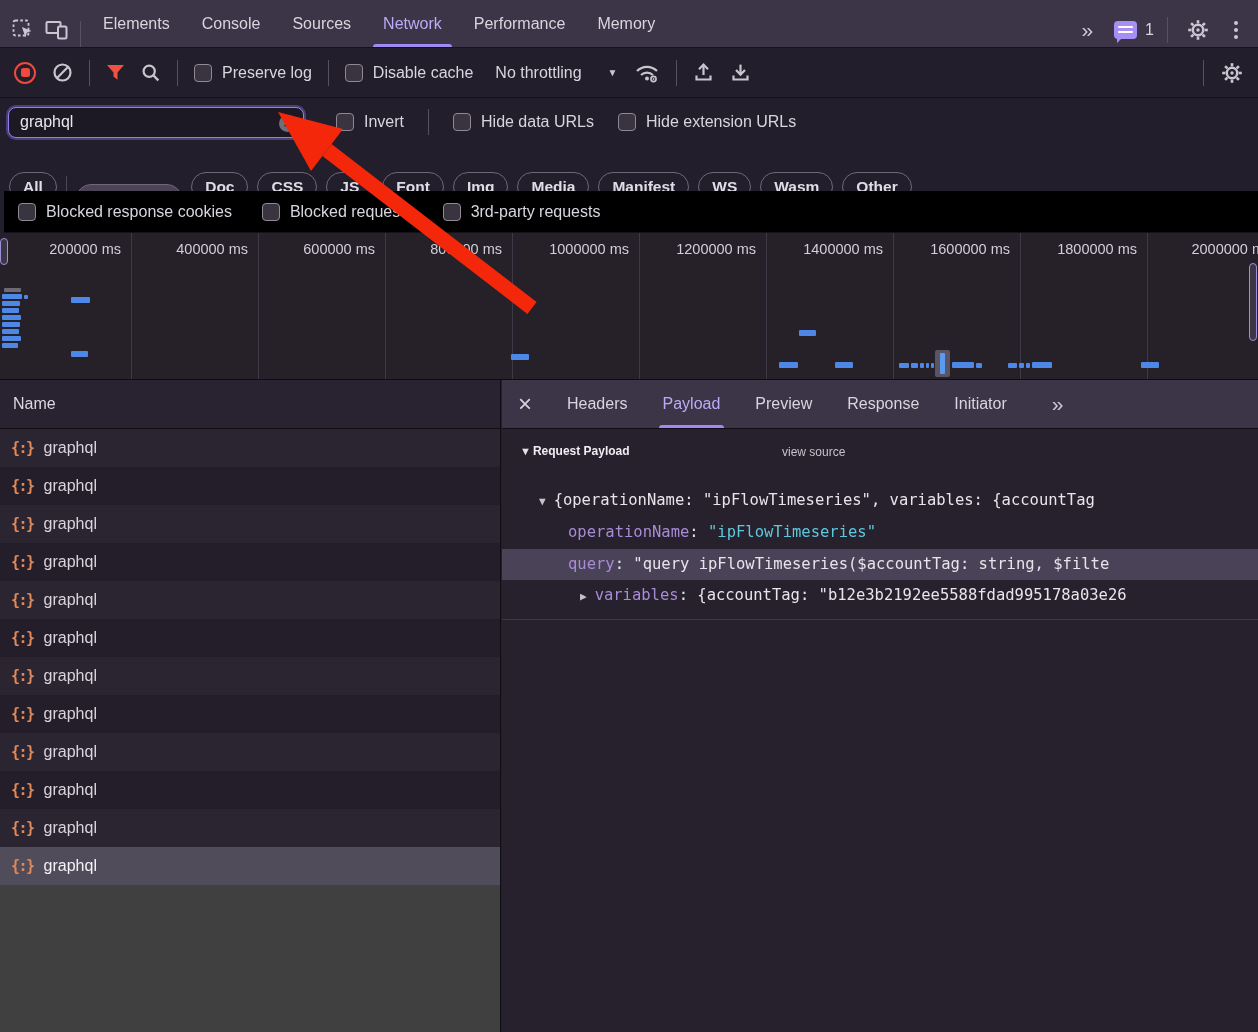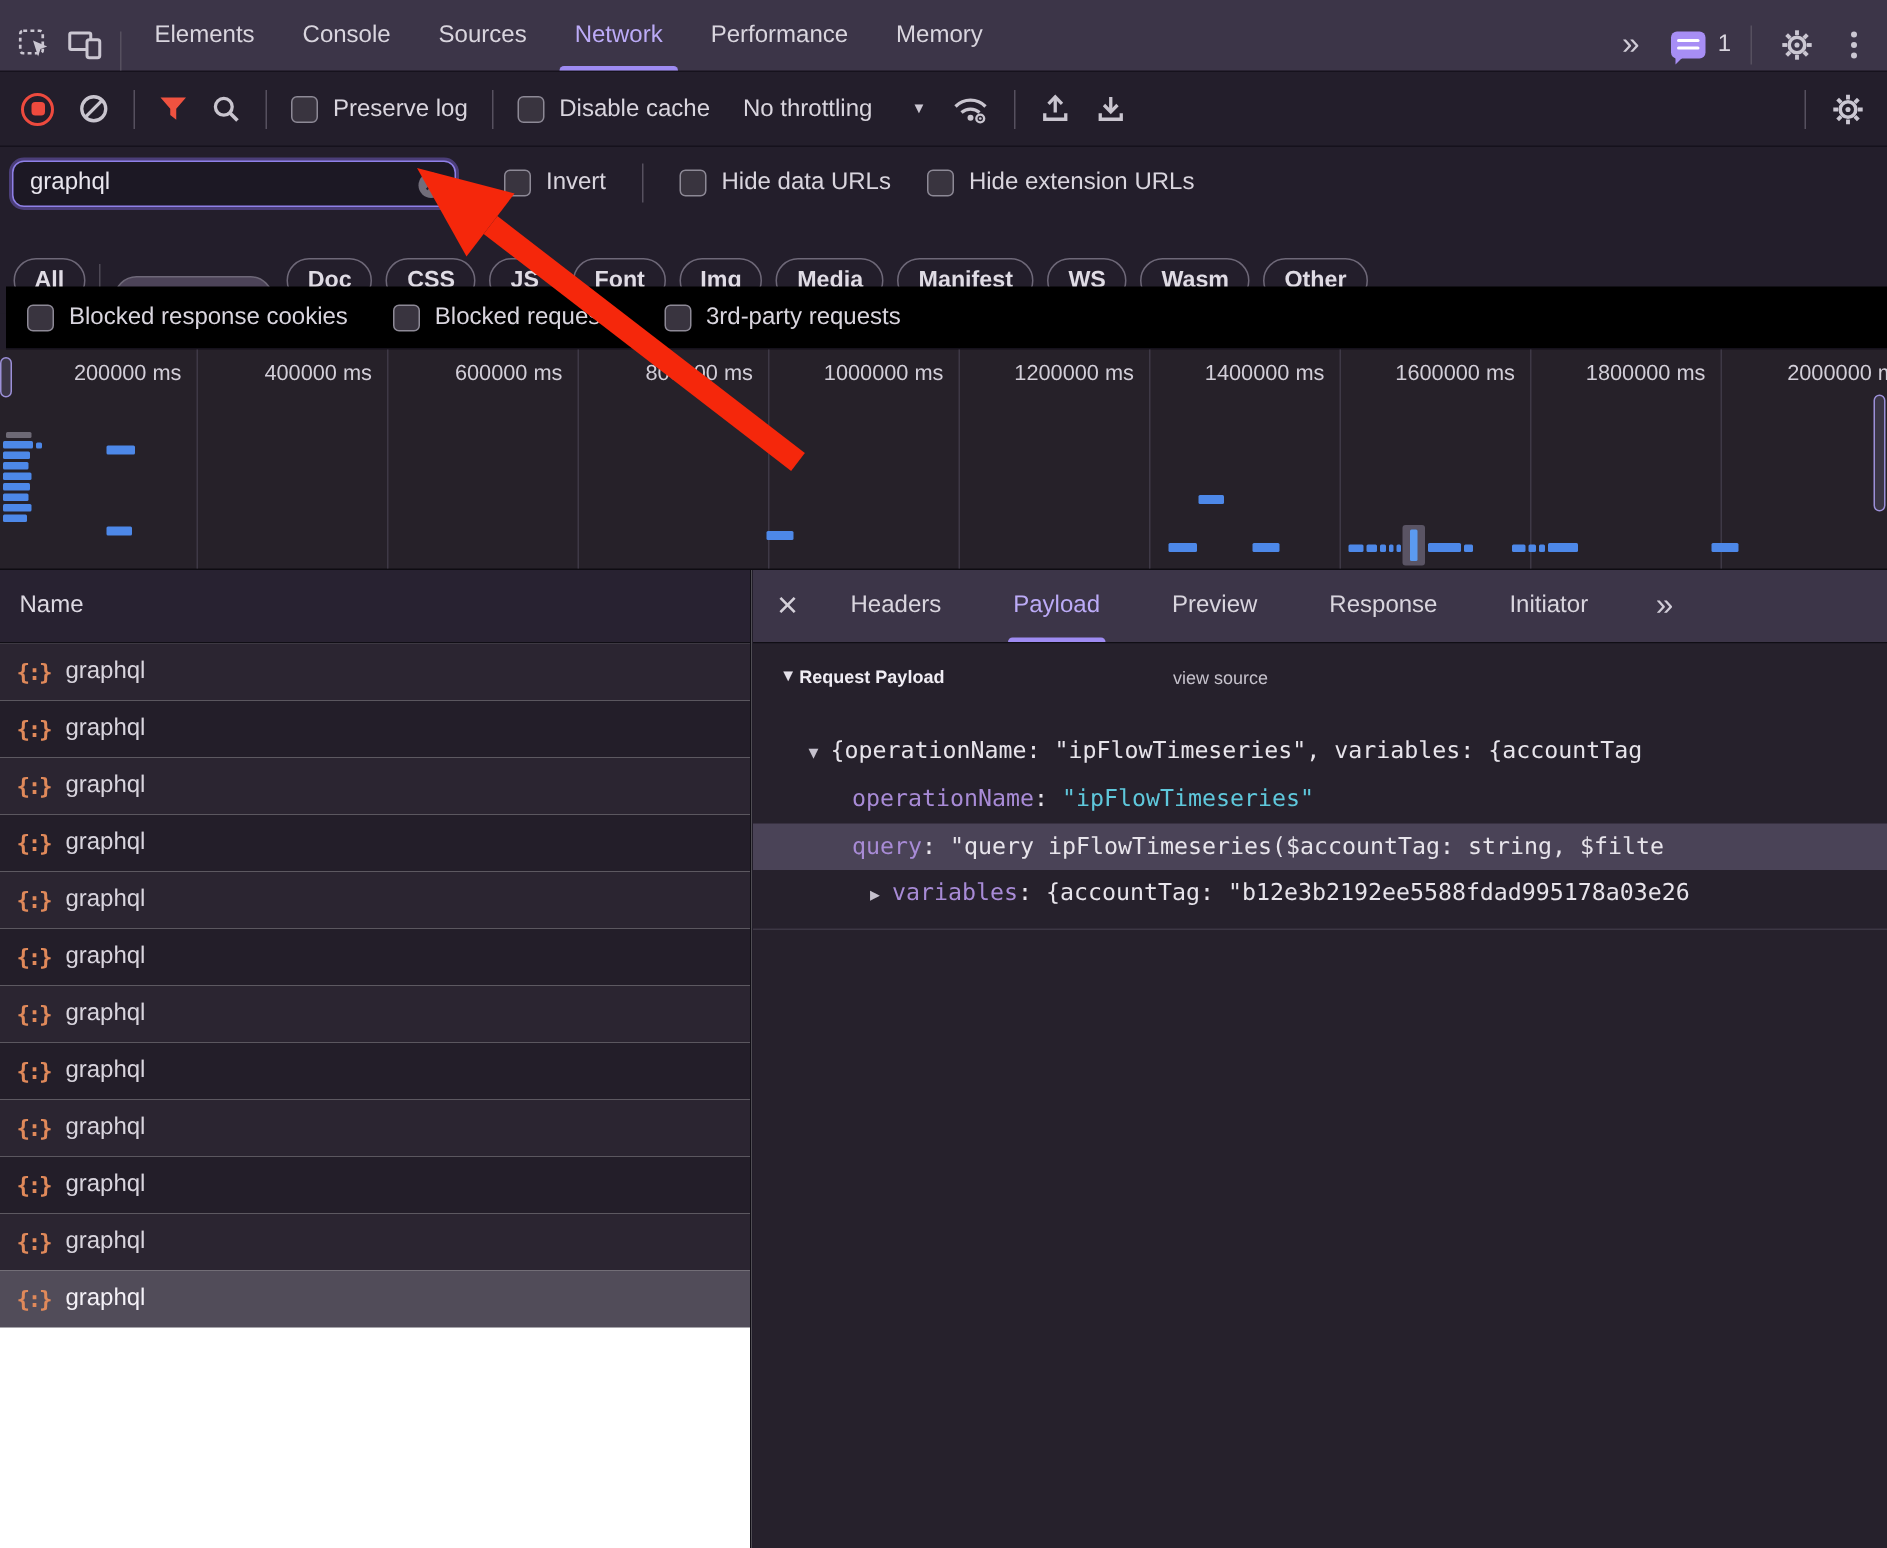--- a/index.html
+++ b/index.html
@@ -75,21 +75,21 @@
   .tl-col { width:127px; flex:none; border-right:1px solid #3e3946;
     padding:8px 10px 0 0; text-align:right; font-size:14.5px; color:#d2ced8; white-space:nowrap; overflow:hidden; }
   .tl-col:last-child { flex:1; width:auto; padding-right:3px; }
   .bar { position:absolute; border-radius:1px; }
   .bar-b { background:#4d88e8; } .bar-g { background:#6d6975; }
   .bar-m { background:#5a5464; border-radius:2px; } .bar-v { background:#5b9af0; }
   .bar-h { background:#3b3646; border:1.5px solid #9c90d8; border-radius:4px; }
 
   
   #request-panel { position:absolute; top:380px; left:0; width:501px; height:652px;
-    background:#ffffff; border-right:1px solid #100e15; }
+    background:#404040; border-right:1px solid #100e15; }
   #list-header { height:49px; background:#282231; border-bottom:1px solid #100e15;
     display:flex; align-items:center; padding-left:13px; font-size:16px; color:#dcd8e1; }
   .req-row { height:38px; display:flex; align-items:center; gap:10px; padding-left:11px;
     font-size:16px; color:#d9d5de; }
   .req-row:nth-child(odd) { background:#2b2531; }
   .req-row:nth-child(even) { background:#231e29; }
   .req-row.sel { background:#514c59; color:#f4f1f7; }
   .json-ico { font-family:"DejaVu Sans Mono",monospace; font-size:15px; font-weight:bold;
     color:#e0895a; letter-spacing:-1.5px; }
 
@@ -407,21 +407,21 @@
       <div class="req-row sel">
         <span class="json-ico">{:}</span>
         <span>graphql</span>
       </div>
     </div>
 </div>
 
 <div id="details-panel">
   <div id="dtabbar">
     <span class="xclose">×</span>
-    <div id="dtabs" style="display:flex;gap:48px;height:100%">
+    <div id="dtabs" style="display:flex;gap:35px;height:100%">
         <div class="dtab">Headers</div>
         <div class="dtab active">Payload</div>
         <div class="dtab">Preview</div>
         <div class="dtab">Response</div>
         <div class="dtab">Initiator</div>
       </div>
     <span class="chev">»</span>
   </div>
   <div id="dcontent">
     <div id="payload-head">

